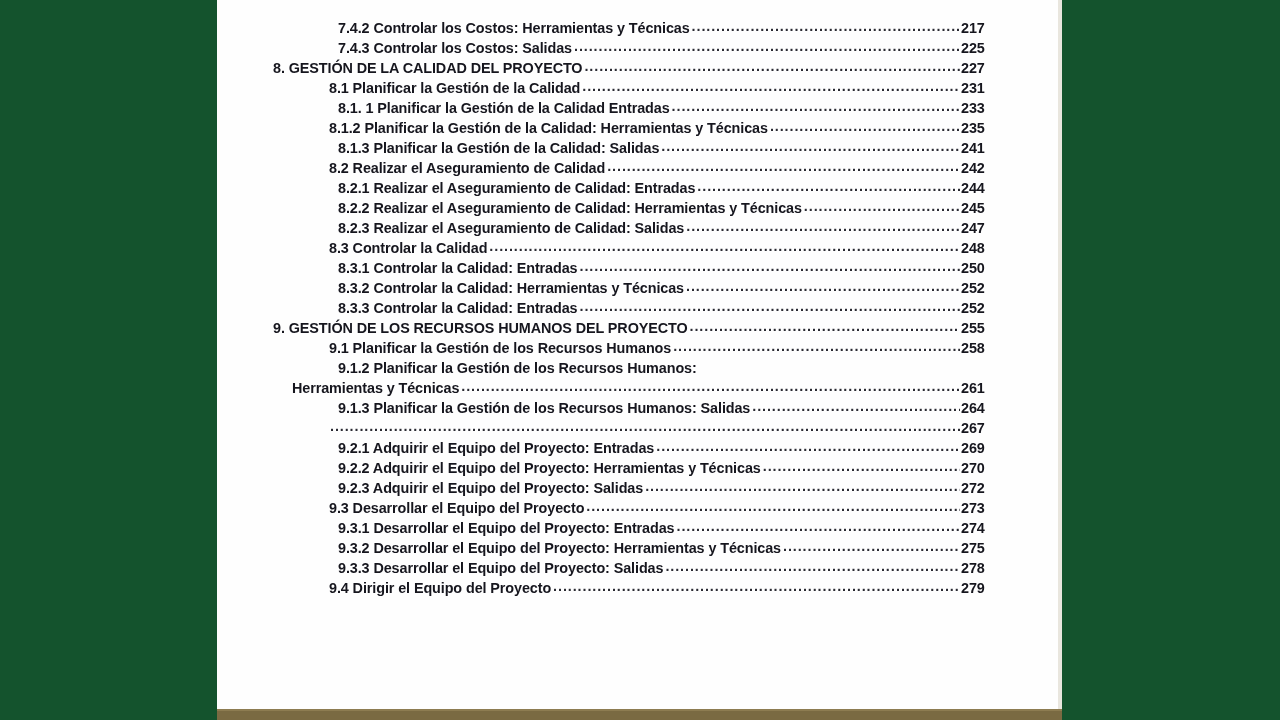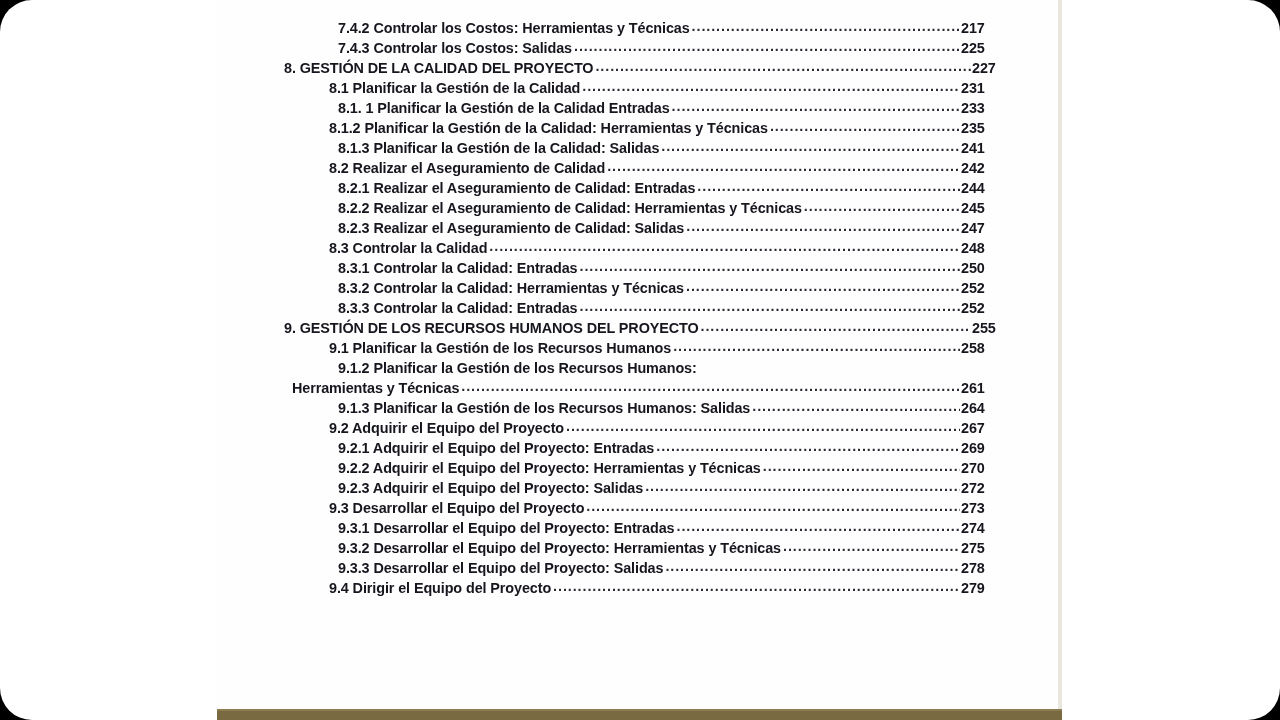--- a/index.html
+++ b/index.html
@@ -10,22 +10,21 @@
     height: 720px;
     overflow: hidden;
     background: #000000;
     font-family: "Liberation Sans", sans-serif;
   }
 
   #viewport {
     position: relative;
     width: 1280px;
     height: 720px;
-    background: #ffffff;
-    border-radius: 32px;
+    background: #14532d;
   }
 
   
   #page {
     position: absolute;
     left: 217px;
     top: 0px;
     width: 845px;
     height: 709px;
     background: #fefefe;
@@ -75,21 +74,21 @@
     height: 20px;
     line-height: 20px;
     color: #16161e;
     font-weight: bold;
     font-size: 14.4px;
     letter-spacing: -0.1px;
     white-space: nowrap;
   }
 
   
-  .lvl0 { padding-left: 56px; margin-left: 11px; }
+  .lvl0 { padding-left: 56px; }
   .lvl1 { padding-left: 112px; }
   .lvl2 { padding-left: 121px; }
   .lvl2b { padding-left: 75px; }   
 
   .toc-title {
     flex: 0 0 auto;
     padding-right: 1px;
   }
 
   .leader {
@@ -221,21 +220,20 @@
           <span class="toc-title">Herramientas y Técnicas</span>
           <span class="leader"></span>
           <span class="toc-page">261</span>
         </div>
         <div class="toc-row lvl2">
           <span class="toc-title">9.1.3 Planificar la Gestión de los Recursos Humanos: Salidas</span>
           <span class="leader"></span>
           <span class="toc-page">264</span>
         </div>
         <div class="toc-row lvl1">
-          <span class="toc-title">9.2 Adquirir el Equipo del Proyecto</span>
           <span class="leader"></span>
           <span class="toc-page">267</span>
         </div>
         <div class="toc-row lvl2">
           <span class="toc-title">9.2.1 Adquirir el Equipo del Proyecto: Entradas</span>
           <span class="leader"></span>
           <span class="toc-page">269</span>
         </div>
         <div class="toc-row lvl2">
           <span class="toc-title">9.2.2 Adquirir el Equipo del Proyecto: Herramientas y Técnicas</span>

